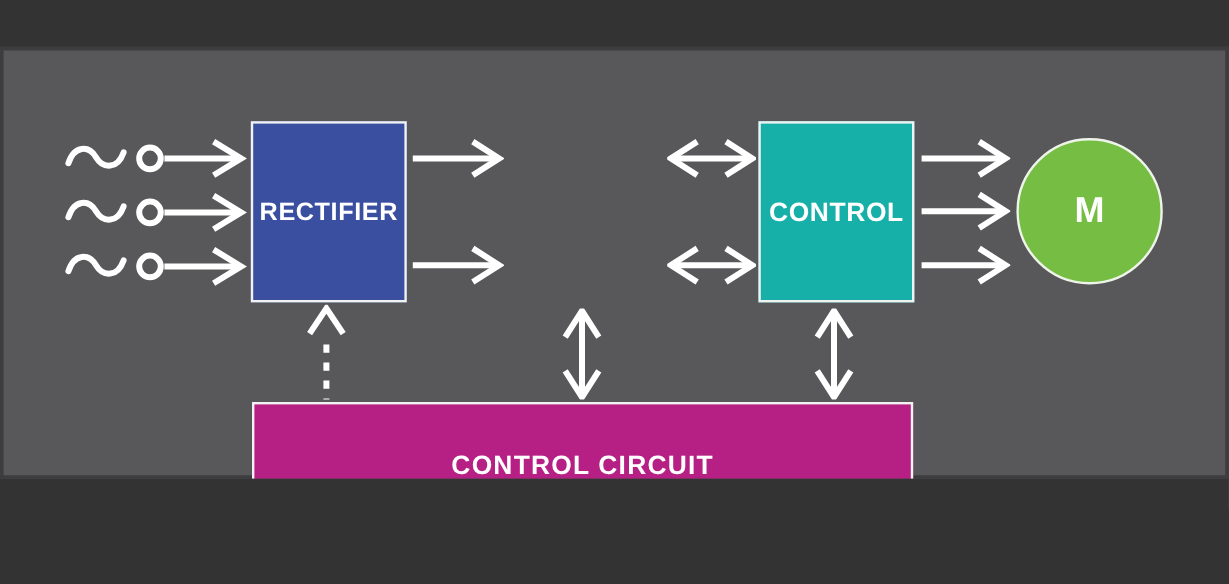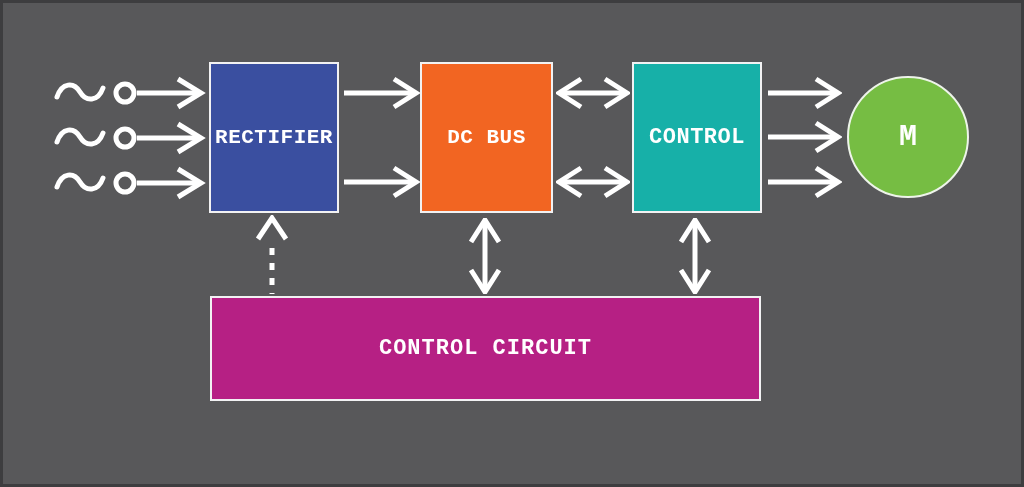--- a/index.html
+++ b/index.html
@@ -1,22 +1,23 @@
 <!DOCTYPE html>
 <html><head>
 <meta charset="utf-8">
 <style>
   html,body{margin:0;padding:0;background:#333;}
   #stage{
     position:relative;
-    width:1024px;height:487px;
+    width:1024px;height:360px;
     background:#58585a;
     overflow:hidden;
-    font-family:Liberation Mono, monospace;
+    font-family:Liberation Sans, sans-serif;
     box-shadow:inset 0 0 0 3px rgba(40,40,42,.55);
+    margin-top:39px;
   }
   .block{
     position:absolute;
     border:2px solid #f2f2f3;
     box-sizing:border-box;
     display:flex;align-items:center;justify-content:center;
     color:#fff;font-weight:bold;
     font-size:21px;letter-spacing:.5px;
     text-align:center;
   }
@@ -60,23 +61,20 @@
   </svg>
   <svg class="arr" style="left:50px;top:163px" width="158" height="40">
     <path stroke-linecap="round" stroke-width="6" d="M7,24 C12,9 24,9 30,19 C36,29 48,29 53,15"></path>
     <circle cx="75" cy="20" r="9"></circle>
     <line x1="87" y1="20" x2="148" y2="20"></line>
     <polyline points="128,6 151,20 128,34"></polyline>
   </svg>
 
   <div class="block" id="rectifier">
     <span>RECTIFIER</span>
-  </div>
-  <div class="block" id="dcbus">
-    <span>DC BUS</span>
   </div>
   <div class="block" id="inverter">
     <span>CONTROL</span>
   </div>
   <div id="motor">
     <span>M</span>
   </div>
   <div class="block" id="control">
     <span>CONTROL CIRCUIT</span>
   </div>

